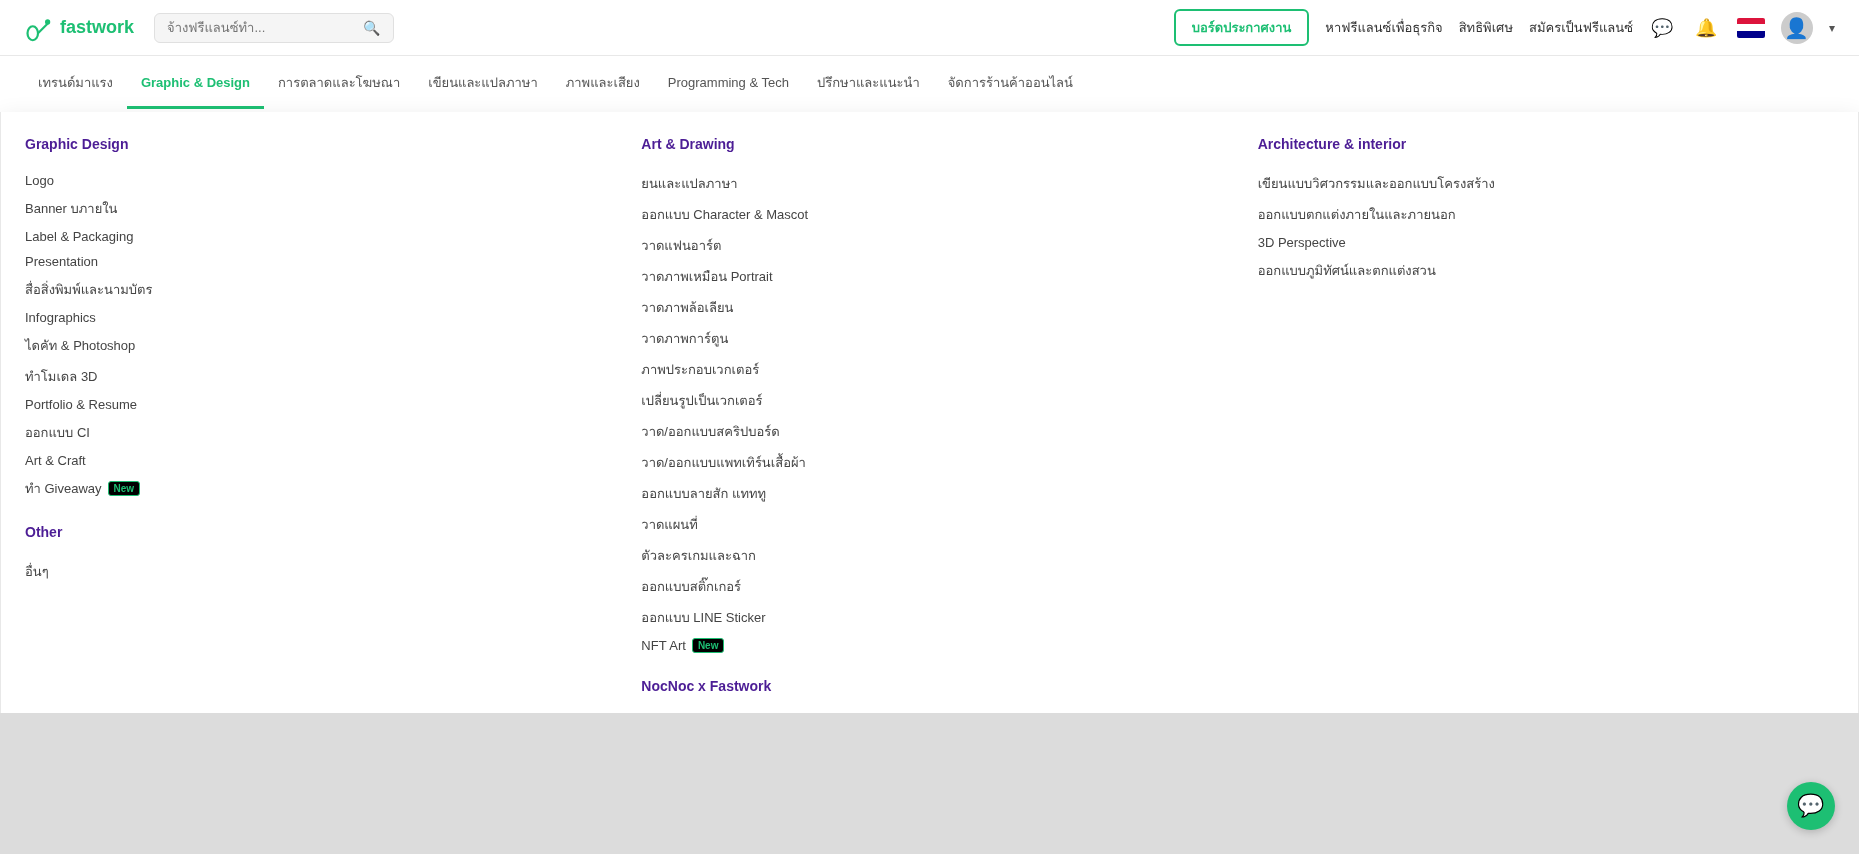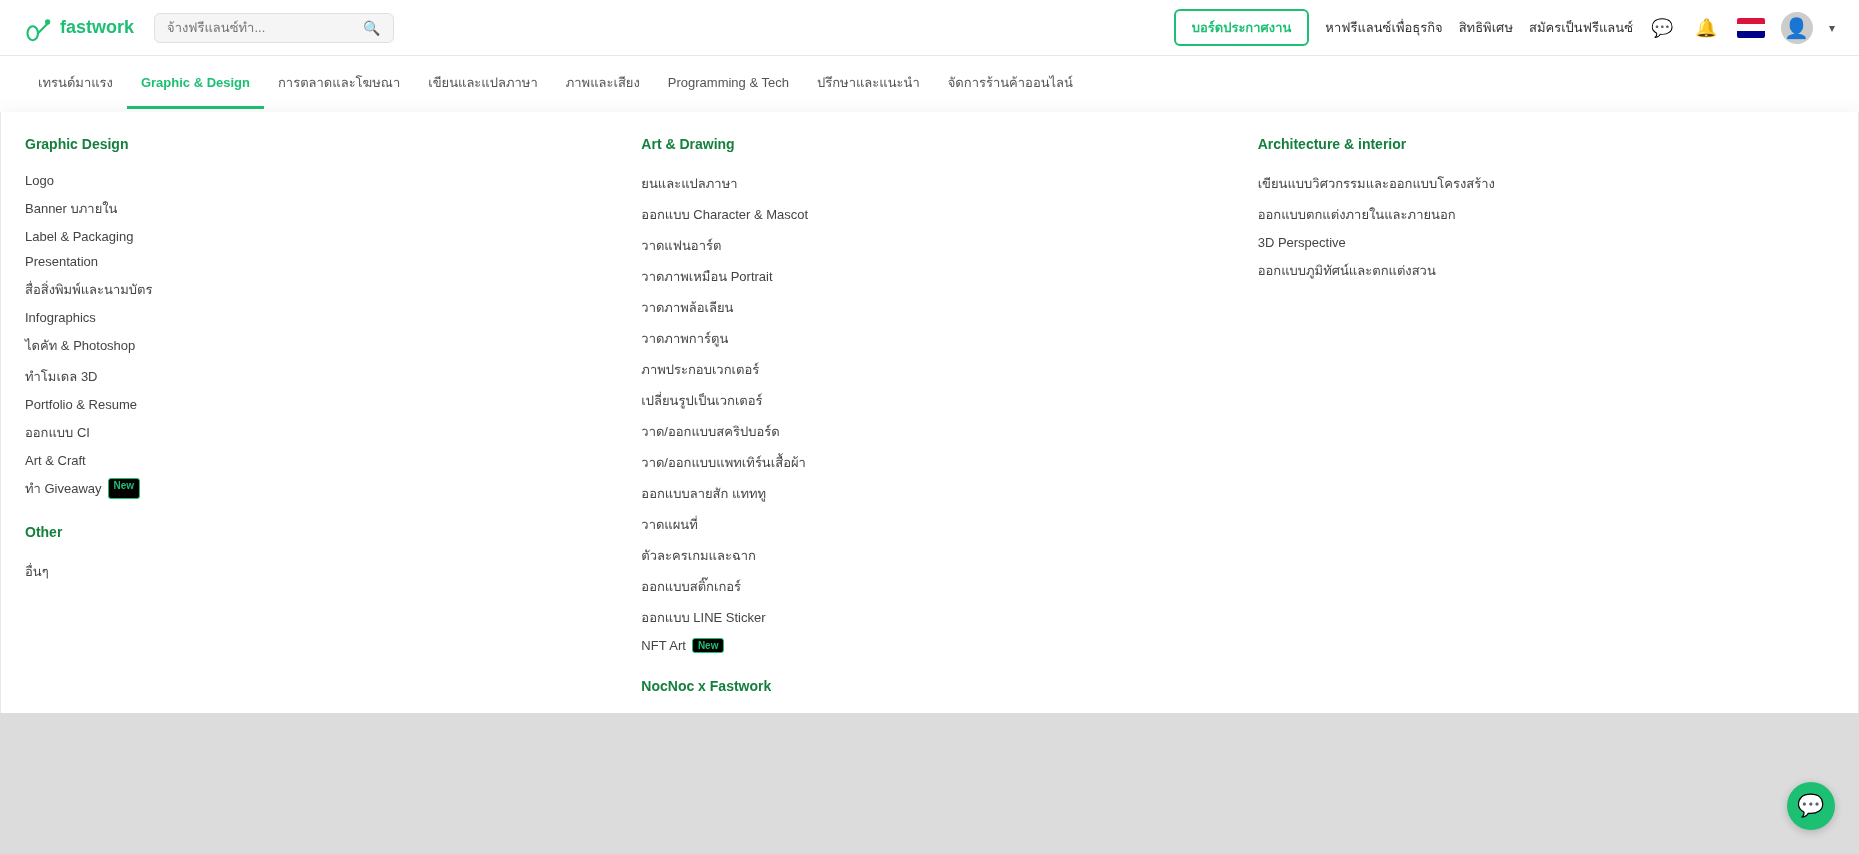--- a/index.html
+++ b/index.html
@@ -150,25 +150,26 @@
       z-index: 999;
       min-height: 540px;
     }
     .dropdown-col {
       min-width: 180px;
       flex: 1;
     }
     .dropdown-col-title {
       font-size: 14px;
       font-weight: 700;
-      color: #15803d;
+      color: #4c1d95;
       margin-bottom: 16px;
     }
     .dropdown-item {
       display: flex;
+      align-items: center;
       gap: 6px;
       padding: 5px 0;
       font-size: 13px;
       color: #444;
       cursor: pointer;
       white-space: nowrap;
     }
     .badge-new {
       background: #000000;
       color: #1dbf73;

